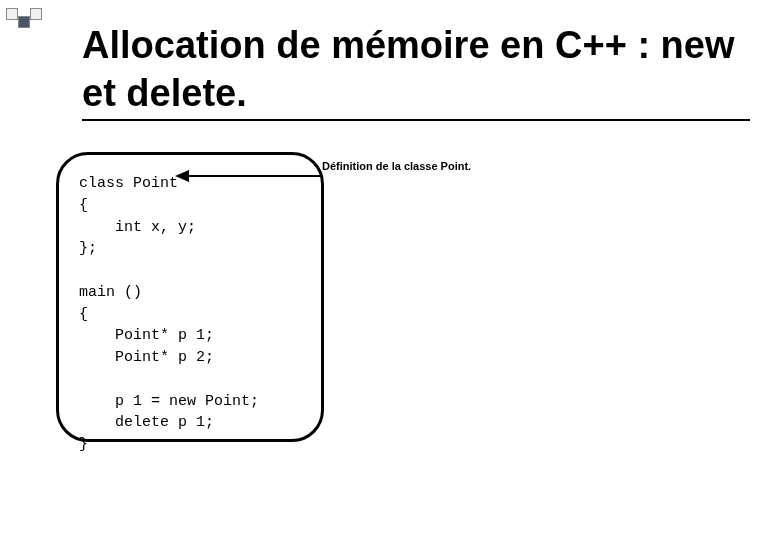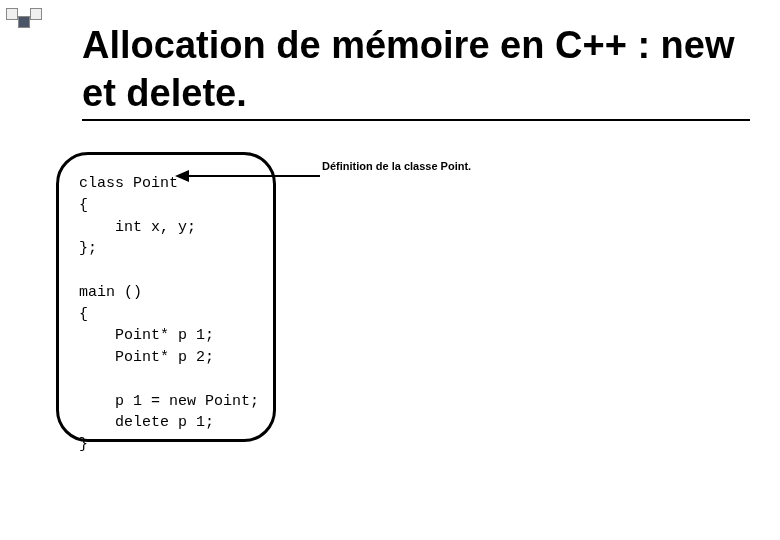--- a/index.html
+++ b/index.html
@@ -44,21 +44,21 @@
       color: #000;
       line-height: 1.25;
       border-bottom: 2px solid #000;
       padding-bottom: 2px;
       margin-left: 30px;
     }
     .code-box {
       position: absolute;
       top: 152px;
       left: 56px;
-      width: 220px;
+      width: 268px;
       height: 290px;
       border: 3px solid #000;
       border-radius: 32px;
       padding: 18px 18px 18px 20px;
     }
     .code {
       font-family: "Courier New", Courier, monospace;
       font-size: 15px;
       line-height: 1.45;
       white-space: pre;

